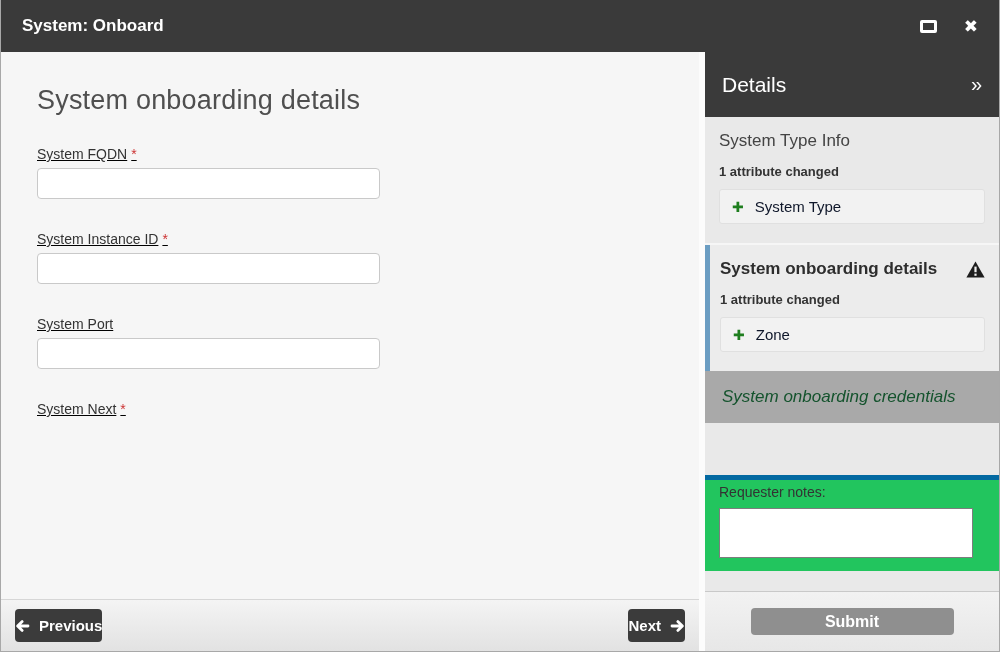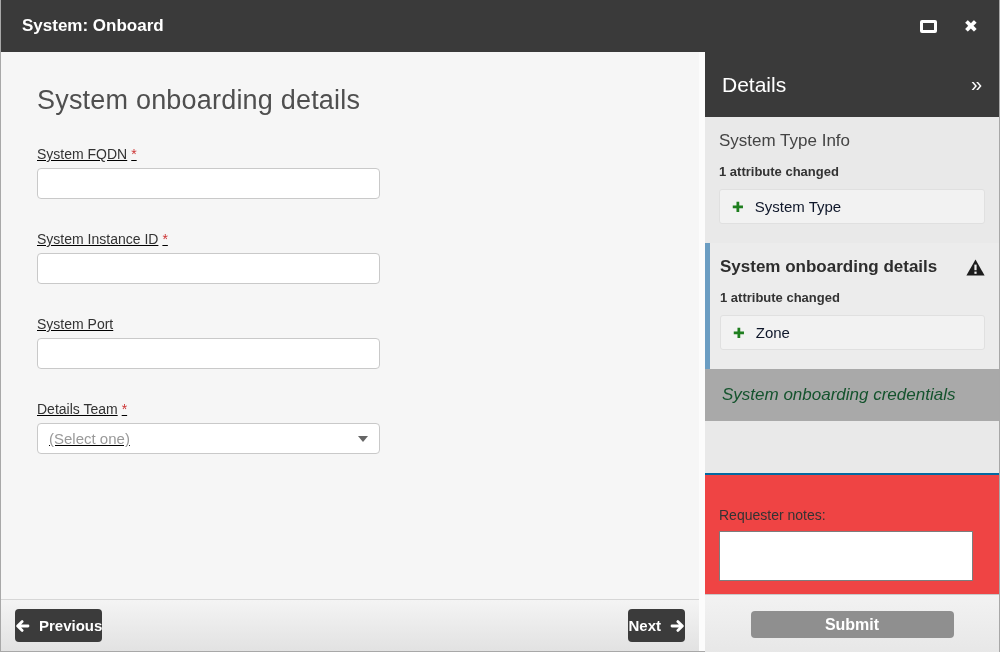--- a/index.html
+++ b/index.html
@@ -60,21 +60,21 @@
                  padding:8px 12px; display:flex; align-items:center; gap:11px; cursor:pointer; }
   .plus-glyph { color:#1e7e1e; font-size:14px; font-weight:bold; font-family:"DejaVu Sans",sans-serif; }
   .chip-label { font-size:15px; color:#0f172a; }
   .warn-svg { flex:0 0 auto; }
 
   .sb-disabled-bar { flex:0 0 52px; background:#a9a9a9; display:flex; align-items:center; padding:0 17px; }
   .sb-disabled-label { font-style:italic; font-size:17px; color:#14532d; }
 
   .sb-spacer { flex:0 0 52px; background:#e9e9e9; }
 
-  .sb-notes { background:#ef4444; border-top:2px solid #0369a1; padding:32px 14px 13px 14px; }
+  .sb-notes { background:#22c55e; border-top:5px solid #0369a1; padding:4px 14px 13px 14px; }
   .notes-label { font-size:14px; color:#333; display:block; }
   .notes-input { margin-top:8px; width:254px; height:50px; background:#fff; border:1px solid #7d7d7d;
                  resize:none; font-family:inherit; font-size:14px; padding:4px 6px; display:block; }
 
   .sb-footer { margin-top:auto; flex:0 0 60px; border-top:1px solid #c9c9c9;
                background:linear-gradient(180deg,#f2f2f2,#e7e7e7);
                display:flex; align-items:center; justify-content:center; }
   .submit-btn { width:203px; height:27px; background:#8f8f8f; color:#fff; border:none; border-radius:4px;
                 font-family:inherit; font-size:16px; font-weight:bold; cursor:pointer; }
 </style>
@@ -113,25 +113,21 @@
 
         <div class="field">
           <div class="field-label">
             <span>System Port</span><span class="req-mark"></span>
           </div>
           <input class="text-input" type="text" value="" style="">
         </div>
 
         <div class="field">
           <div class="field-label">
-            <span>Details Team</span><span class="req-mark">*</span>
-          </div>
-          <div class="select-box">
-            <span class="select-value">(Select one)</span>
-            <span class="caret-down"></span>
+            <span>System Next</span><span class="req-mark">*</span>
           </div>
         </div>
       </div>
 
       <div class="main-footer">
         <button class="nav-btn">
           <svg class="arrow-svg" width="15" height="14" viewBox="0 0 15 14">
               <path d="M13 7 H3 M7.2 2.6 L2.6 7 l4.6 4.4" stroke="#fff" stroke-width="2.8" fill="none" stroke-linecap="round" stroke-linejoin="round"></path>
             </svg>
           <span>Previous</span>

